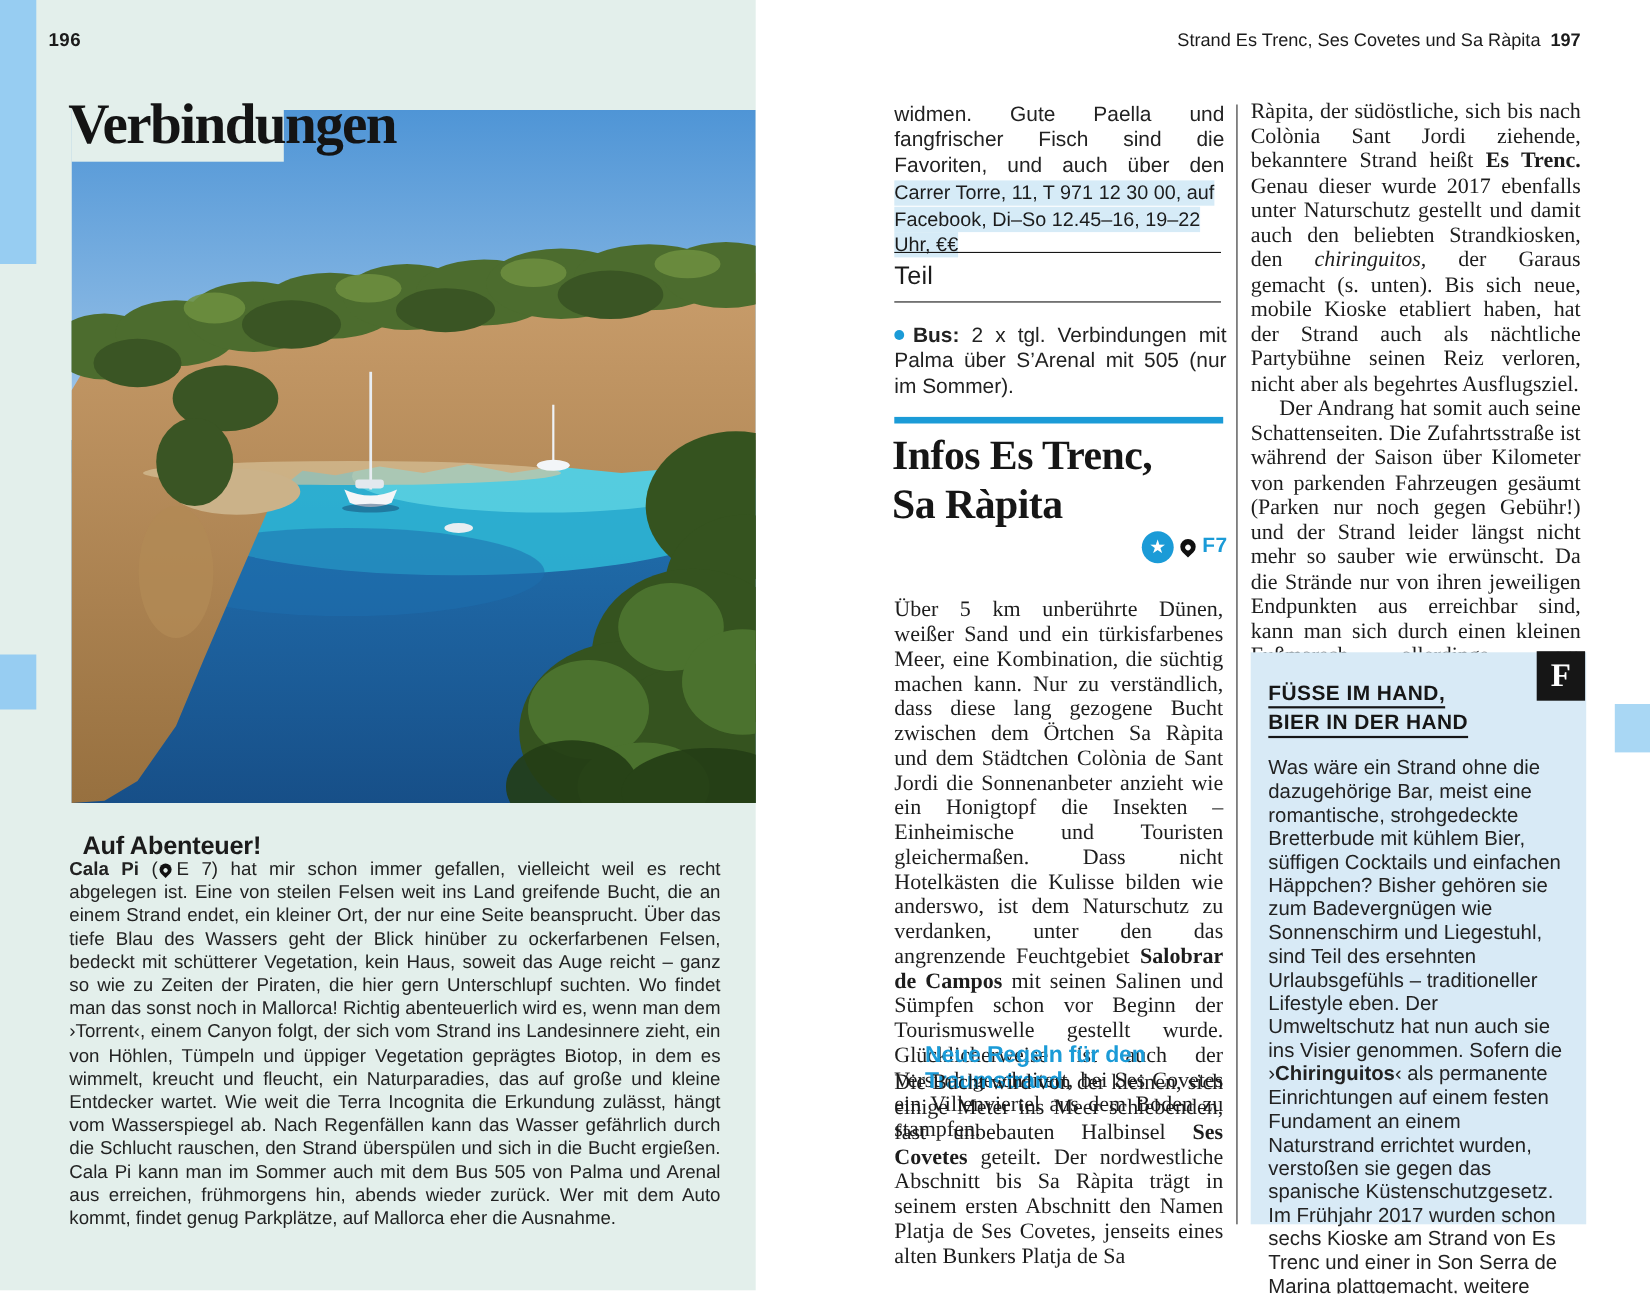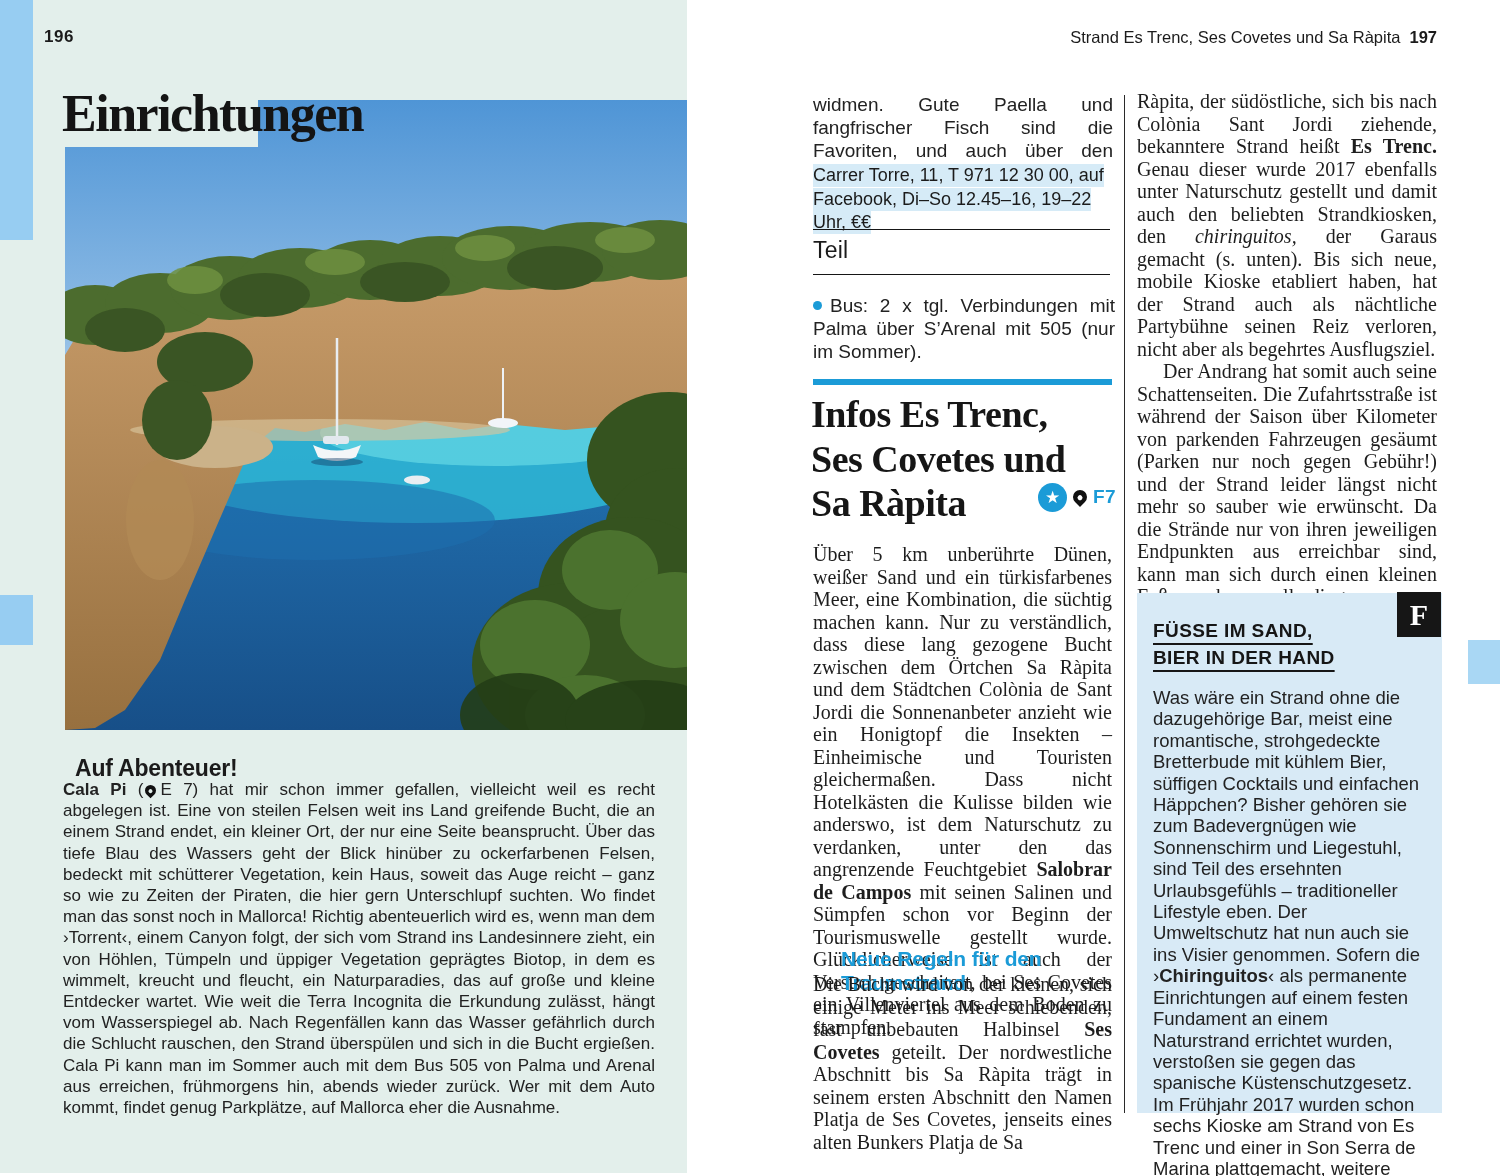--- a/index.html
+++ b/index.html
@@ -62,21 +62,21 @@
   #c1-intro{left:813px;top:93px;width:300px;}
   #c1-address{left:813px;top:164px;width:302px;font-size:18px;line-height:23.5px;}
   #c1-address span.hl{background:#d6ebf7;box-decoration-break:clone;padding:1px 0 2px;}
   #c1-infos{
     left:813px;top:229px;width:297px;
     border-top:1.5px solid #161616;border-bottom:1.5px solid #161616;
     padding:7px 0 10px;
   }
   #c1-infos h3{margin:0;font-size:23px;font-weight:normal;letter-spacing:.2px;}
   #c1-bus{left:813px;top:294px;width:302px;}
-  #c1-bus b{font-weight:normal;}
+  #c1-bus b{font-weight:bold;}
 
   #blue-bar{left:813px;top:379px;width:299px;height:6px;background:#1b9bd7;}
   #c1-headline{
     left:811px;top:392px;width:330px;font-family:"Liberation Serif",serif;
     font-weight:800;font-size:38px;line-height:44.6px;letter-spacing:-.5px;color:#161616;
   }
   #headline-icons{left:1038px;top:481px;height:32px;display:flex;align-items:center;gap:6px;}
   .star-badge{
     width:29px;height:29px;border-radius:50%;background:#1b9bd7;color:#fff;
     display:flex;align-items:center;justify-content:center;font-size:17px;
@@ -204,21 +204,21 @@
     <path d="M248,345 q24,11 48,0 l-5,12 q-19,8 -38,0 Z" fill="#f4f6f8"></path>
     <rect x="258" y="336" width="26" height="8" rx="3" fill="#e2e8ee"></rect>
     <ellipse cx="272" cy="362" rx="26" ry="4" fill="#123c66" opacity=".45"></ellipse>
     <line x1="438" y1="268" x2="438" y2="322" stroke="#eef2f6" stroke-width="2"></line>
     <ellipse cx="438" cy="323" rx="15" ry="5" fill="#f2f5f8"></ellipse>
     <ellipse cx="352" cy="380" rx="13" ry="4.5" fill="#e8eef2"></ellipse>
   </svg>
 </div>
 
 <div id="heading-notch" class="abs"></div>
-<div id="lieblingsort" class="abs">Einrichtungen</div>
+<div id="lieblingsort" class="abs">Verbindungen</div>
 
 <h2 id="auf-abenteuer" class="abs" style="margin:12px">Auf Abenteuer!</h2>
 <p id="left-body" class="abs" style="margin:0"><b>Cala Pi</b><span> (</span><span class="icon-map-pin"></span><span>E 7) hat mir schon immer gefallen, vielleicht weil es recht abgelegen ist. Eine von steilen Felsen weit ins Land greifende Bucht, die an einem Strand endet, ein kleiner Ort, der nur eine Seite beansprucht. Über das tiefe Blau des Wassers geht der Blick hinüber zu ockerfarbenen Felsen, bedeckt mit schütterer Vegetation, kein Haus, soweit das Auge reicht – ganz so wie zu Zeiten der Piraten, die hier gern Unterschlupf suchten. Wo findet man das sonst noch in Mallorca! Richtig abenteuerlich wird es, wenn man dem ›Torrent‹, einem Canyon folgt, der sich vom Strand ins Landesinnere zieht, ein von Höhlen, Tümpeln und üppiger Vegetation geprägtes Biotop, in dem es wimmelt, kreucht und fleucht, ein Naturparadies, das auf große und kleine Entdecker wartet. Wie weit die Terra Incognita die Erkundung zulässt, hängt vom Wasserspiegel ab. Nach Regenfällen kann das Wasser gefährlich durch die Schlucht rauschen, den Strand überspülen und sich in die Bucht ergießen. Cala Pi kann man im Sommer auch mit dem Bus 505 von Palma und Arenal aus erreichen, frühmorgens hin, abends wieder zurück. Wer mit dem Auto kommt, findet genug Parkplätze, auf Mallorca eher die Ausnahme.</span></p>
 
 <div id="running-head" class="abs">
   <span>Strand Es Trenc, Ses Covetes und Sa Ràpita</span>
   <span class="pnum">197</span>
 </div>
 
 <div id="col-divider" class="abs"></div>
@@ -227,38 +227,37 @@
 <p id="c1-address" class="abs" style="margin:0"><span class="hl">Carrer Torre, 11, T 971 12 30 00, auf Facebook, Di–So 12.45–16, 19–22 Uhr, €€</span></p>
 
 <div id="c1-infos" class="abs">
   <h3>Teil</h3>
 </div>
 <p id="c1-bus" class="abs sans-body" style="margin:0"><span class="icon-bullet"></span><b>Bus: </b><span>2 x tgl. Verbindungen mit Palma über S’Arenal mit 505 (nur im Sommer).</span></p>
 
 <div id="blue-bar" class="abs"></div>
 <div id="c1-headline" class="abs">
   <div>Infos Es Trenc,</div>
-  <div>Ses Covetes und</div>
   <div>Sa Ràpita</div>
 </div>
 <div id="headline-icons" class="abs">
   <span class="star-badge">★</span>
   <span class="pin-lg"></span>
   <span class="map-ref">F7</span>
 </div>
 
 <p id="c1-body1" class="abs serif-body" style="margin:0"><span>Über 5 km unberührte Dünen, weißer Sand und ein türkisfarbenes Meer, eine Kombination, die süchtig machen kann. Nur zu verständlich, dass diese lang gezogene Bucht zwischen dem Örtchen Sa Ràpita und dem Städtchen Colònia de Sant Jordi die Sonnenanbeter anzieht wie ein Honigtopf die Insekten – Einheimische und Touristen gleichermaßen. Dass nicht Hotelkästen die Kulisse bilden wie anderswo, ist dem Naturschutz zu verdanken, unter den das angrenzende Feuchtgebiet </span><b>Salobrar de Campos</b><span> mit seinen Salinen und Sümpfen schon vor Beginn der Tourismuswelle gestellt wurde. Glücklicherweise ist auch der Versuch gescheitert, bei Ses Covetes ein Villenviertel aus dem Boden zu stampfen.</span></p>
 <div id="c1-subhead" class="abs">Neue Regeln für den Traumstrand</div>
 <p id="c1-body2" class="abs serif-body" style="margin:0"><span>Die Bucht wird von der kleinen, sich einige Meter ins Meer schiebenden, fast unbebauten Halbinsel </span><b>Ses Covetes</b><span> geteilt. Der nordwestliche Abschnitt bis Sa Ràpita trägt in seinem ersten Abschnitt den Namen Platja de Ses Covetes, jenseits eines alten Bunkers Platja de Sa</span></p>
 
 <div id="c2-flow" class="abs serif-body">
   <p><span>Ràpita, der südöstliche, sich bis nach Colònia Sant Jordi ziehende, bekanntere Strand heißt </span><b>Es Trenc.</b><span> Genau dieser wurde 2017 ebenfalls unter Naturschutz gestellt und damit auch den beliebten Strandkiosken, den </span><i>chiringuitos,</i><span> der Garaus gemacht (s. unten). Bis sich neue, mobile Kioske etabliert haben, hat der Strand auch als nächtliche Partybühne seinen Reiz verloren, nicht aber als begehrtes Ausflugsziel.</span></p>
   <p class="indent">Der Andrang hat somit auch seine Schattenseiten. Die Zufahrtsstraße ist während der Saison über Kilometer von parkenden Fahrzeugen gesäumt (Parken nur noch gegen Gebühr!) und der Strand leider längst nicht mehr so sauber wie erwünscht. Da die Strände nur von ihren jeweiligen Endpunkten aus erreichbar sind, kann man sich durch einen kleinen Fußmarsch allerdings vom Gewimmel der Badenden absetzen.</p>
 </div>
 
 <div id="info-box" class="abs">
   <div class="box-title">
-    <div>FÜSSE IM SAND,</div>
+    <div>FÜSSE IM HAND,</div>
     <div>BIER IN DER HAND</div>
   </div>
   <p class="box-body" style="margin-bottom:0"><span>Was wäre ein Strand ohne die dazugehörige Bar, meist eine romantische, strohgedeckte Bretterbude mit kühlem Bier, süffigen Cocktails und einfachen Häppchen? Bisher gehören sie zum Badevergnügen wie Sonnenschirm und Liegestuhl, sind Teil des ersehnten Urlaubsgefühls – traditioneller Lifestyle eben. Der Umweltschutz hat nun auch sie ins Visier genommen. Sofern die ›</span><b>Chiringuitos</b><span>‹ als permanente Einrichtungen auf einem festen Fundament an einem Naturstrand errichtet wurden, verstoßen sie gegen das spanische Küstenschutzgesetz. Im Frühjahr 2017 wurden schon sechs Kioske am Strand von Es Trenc und einer in Son Serra de Marina plattgemacht, weitere sollen folgen.</span></p>
 </div>
 <div id="f-badge" class="abs">F</div>
 
 </body></html>

